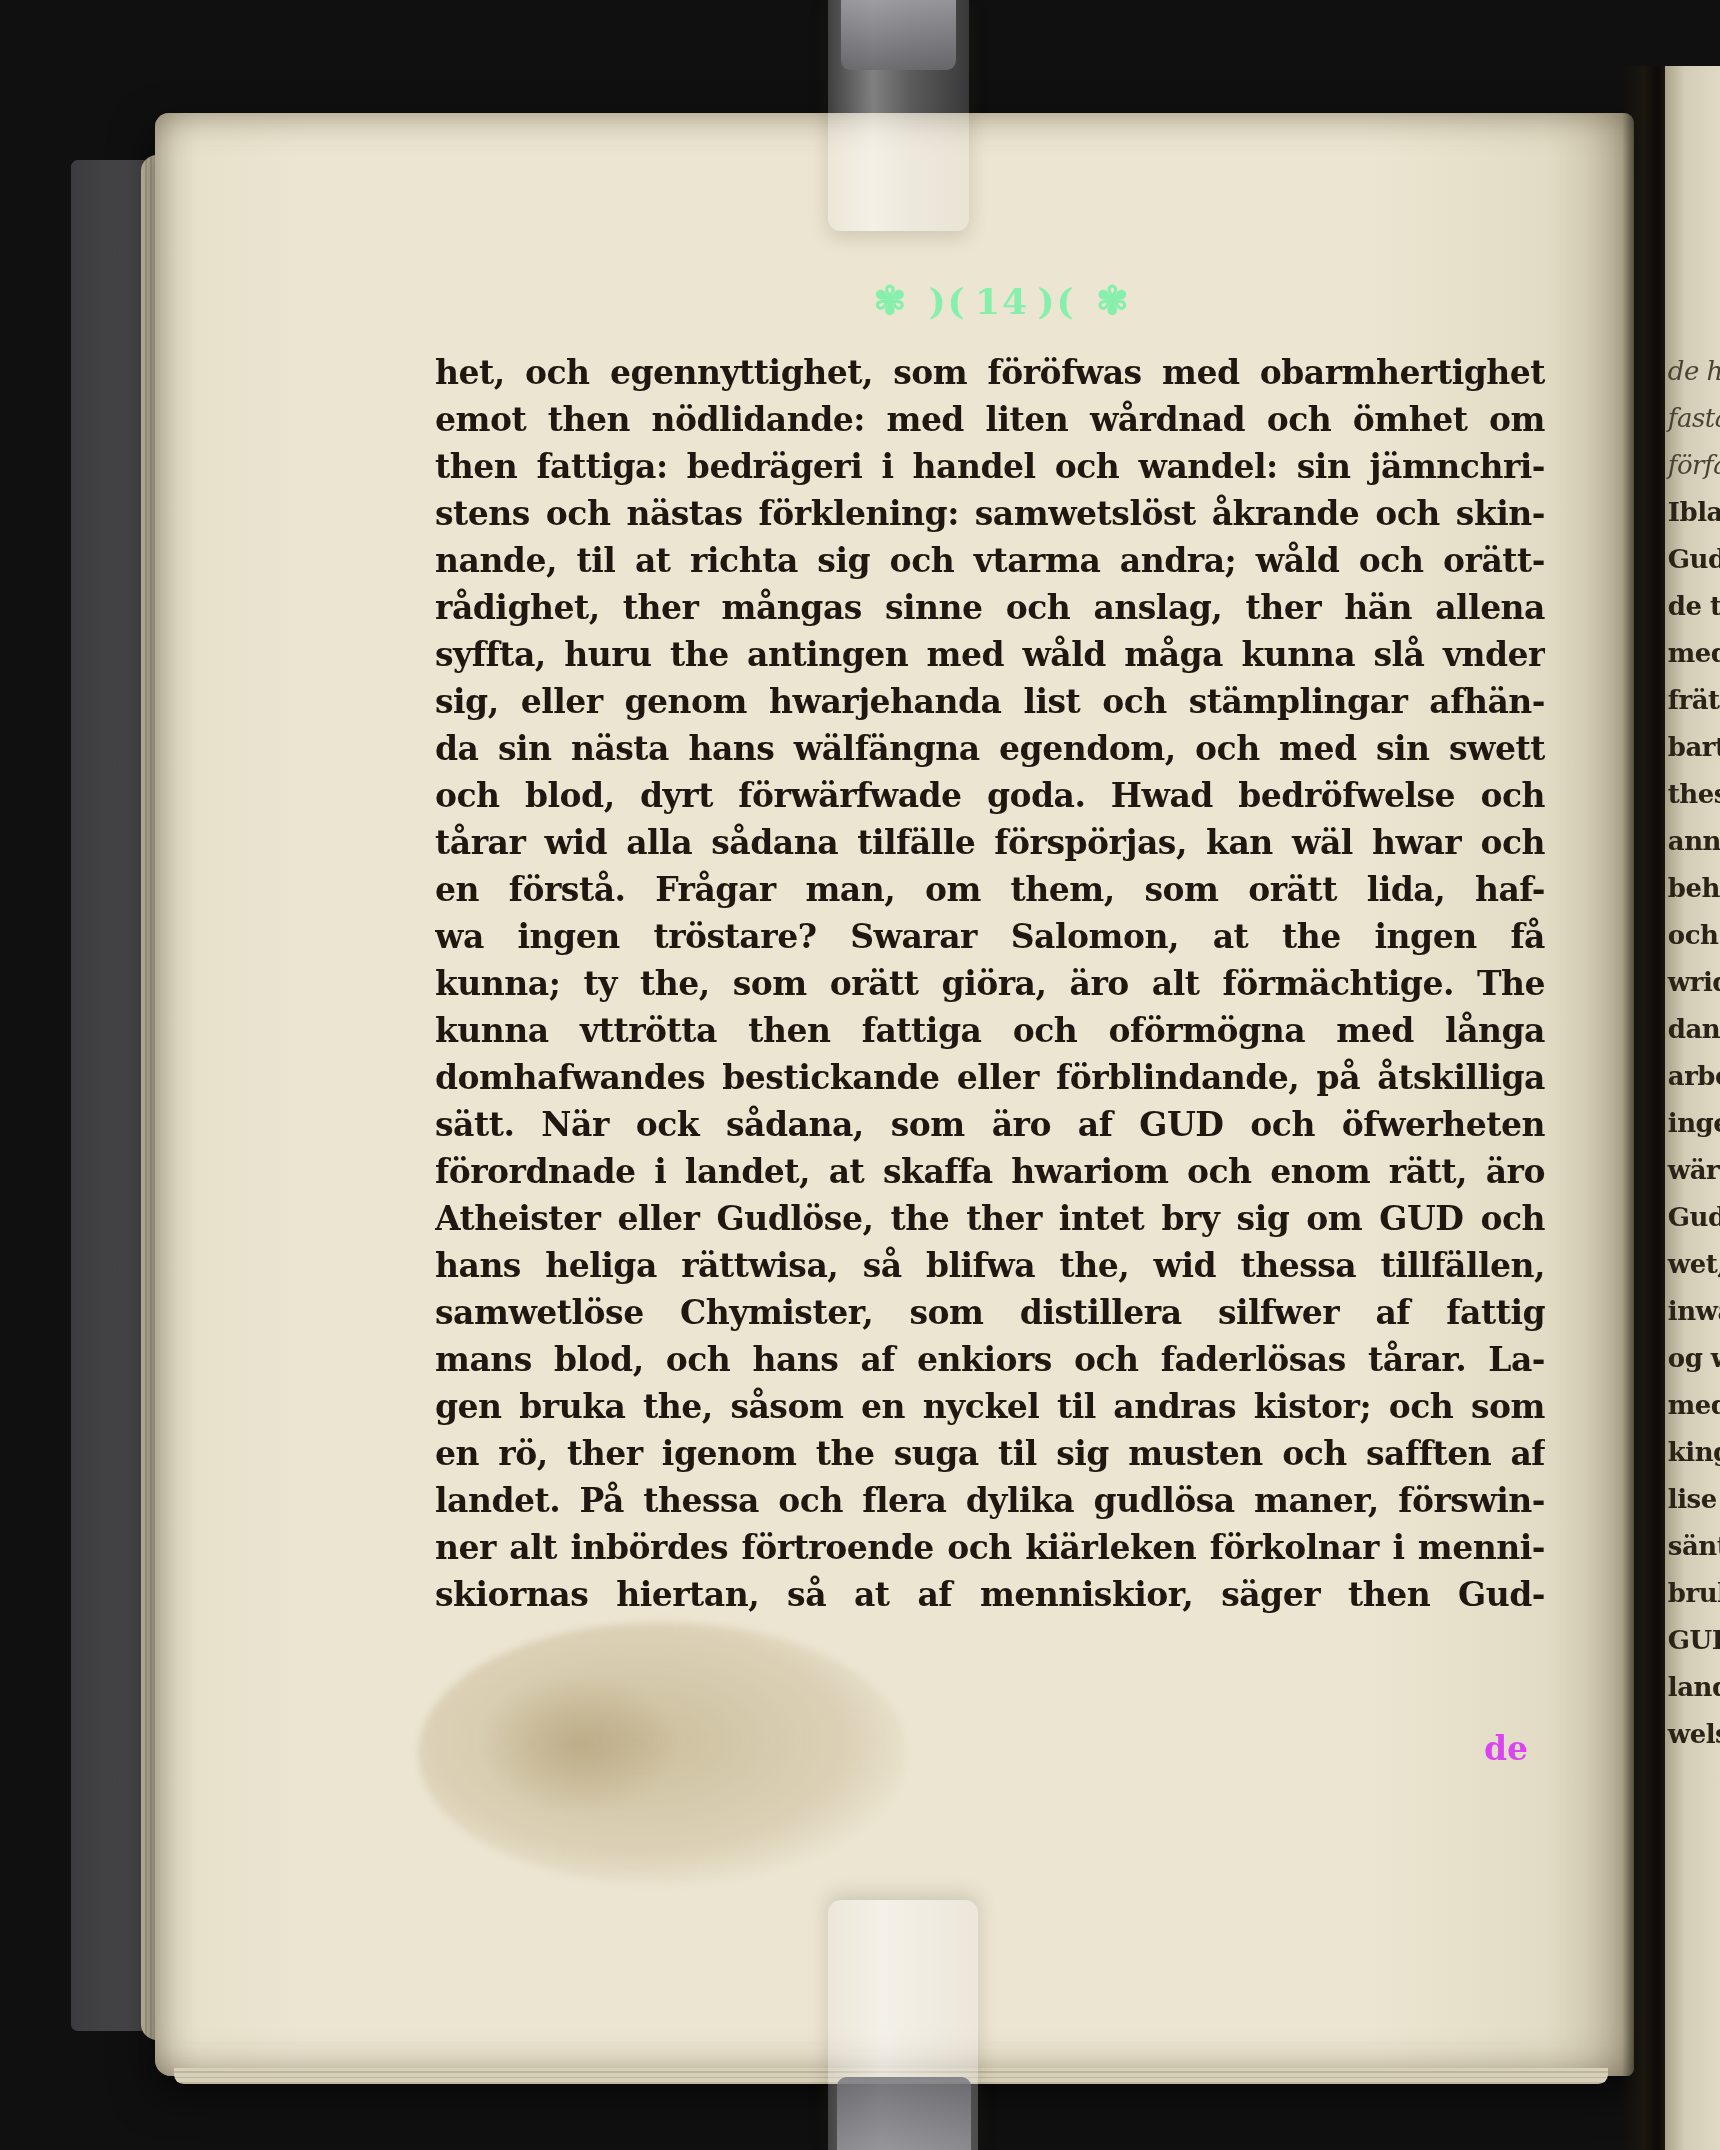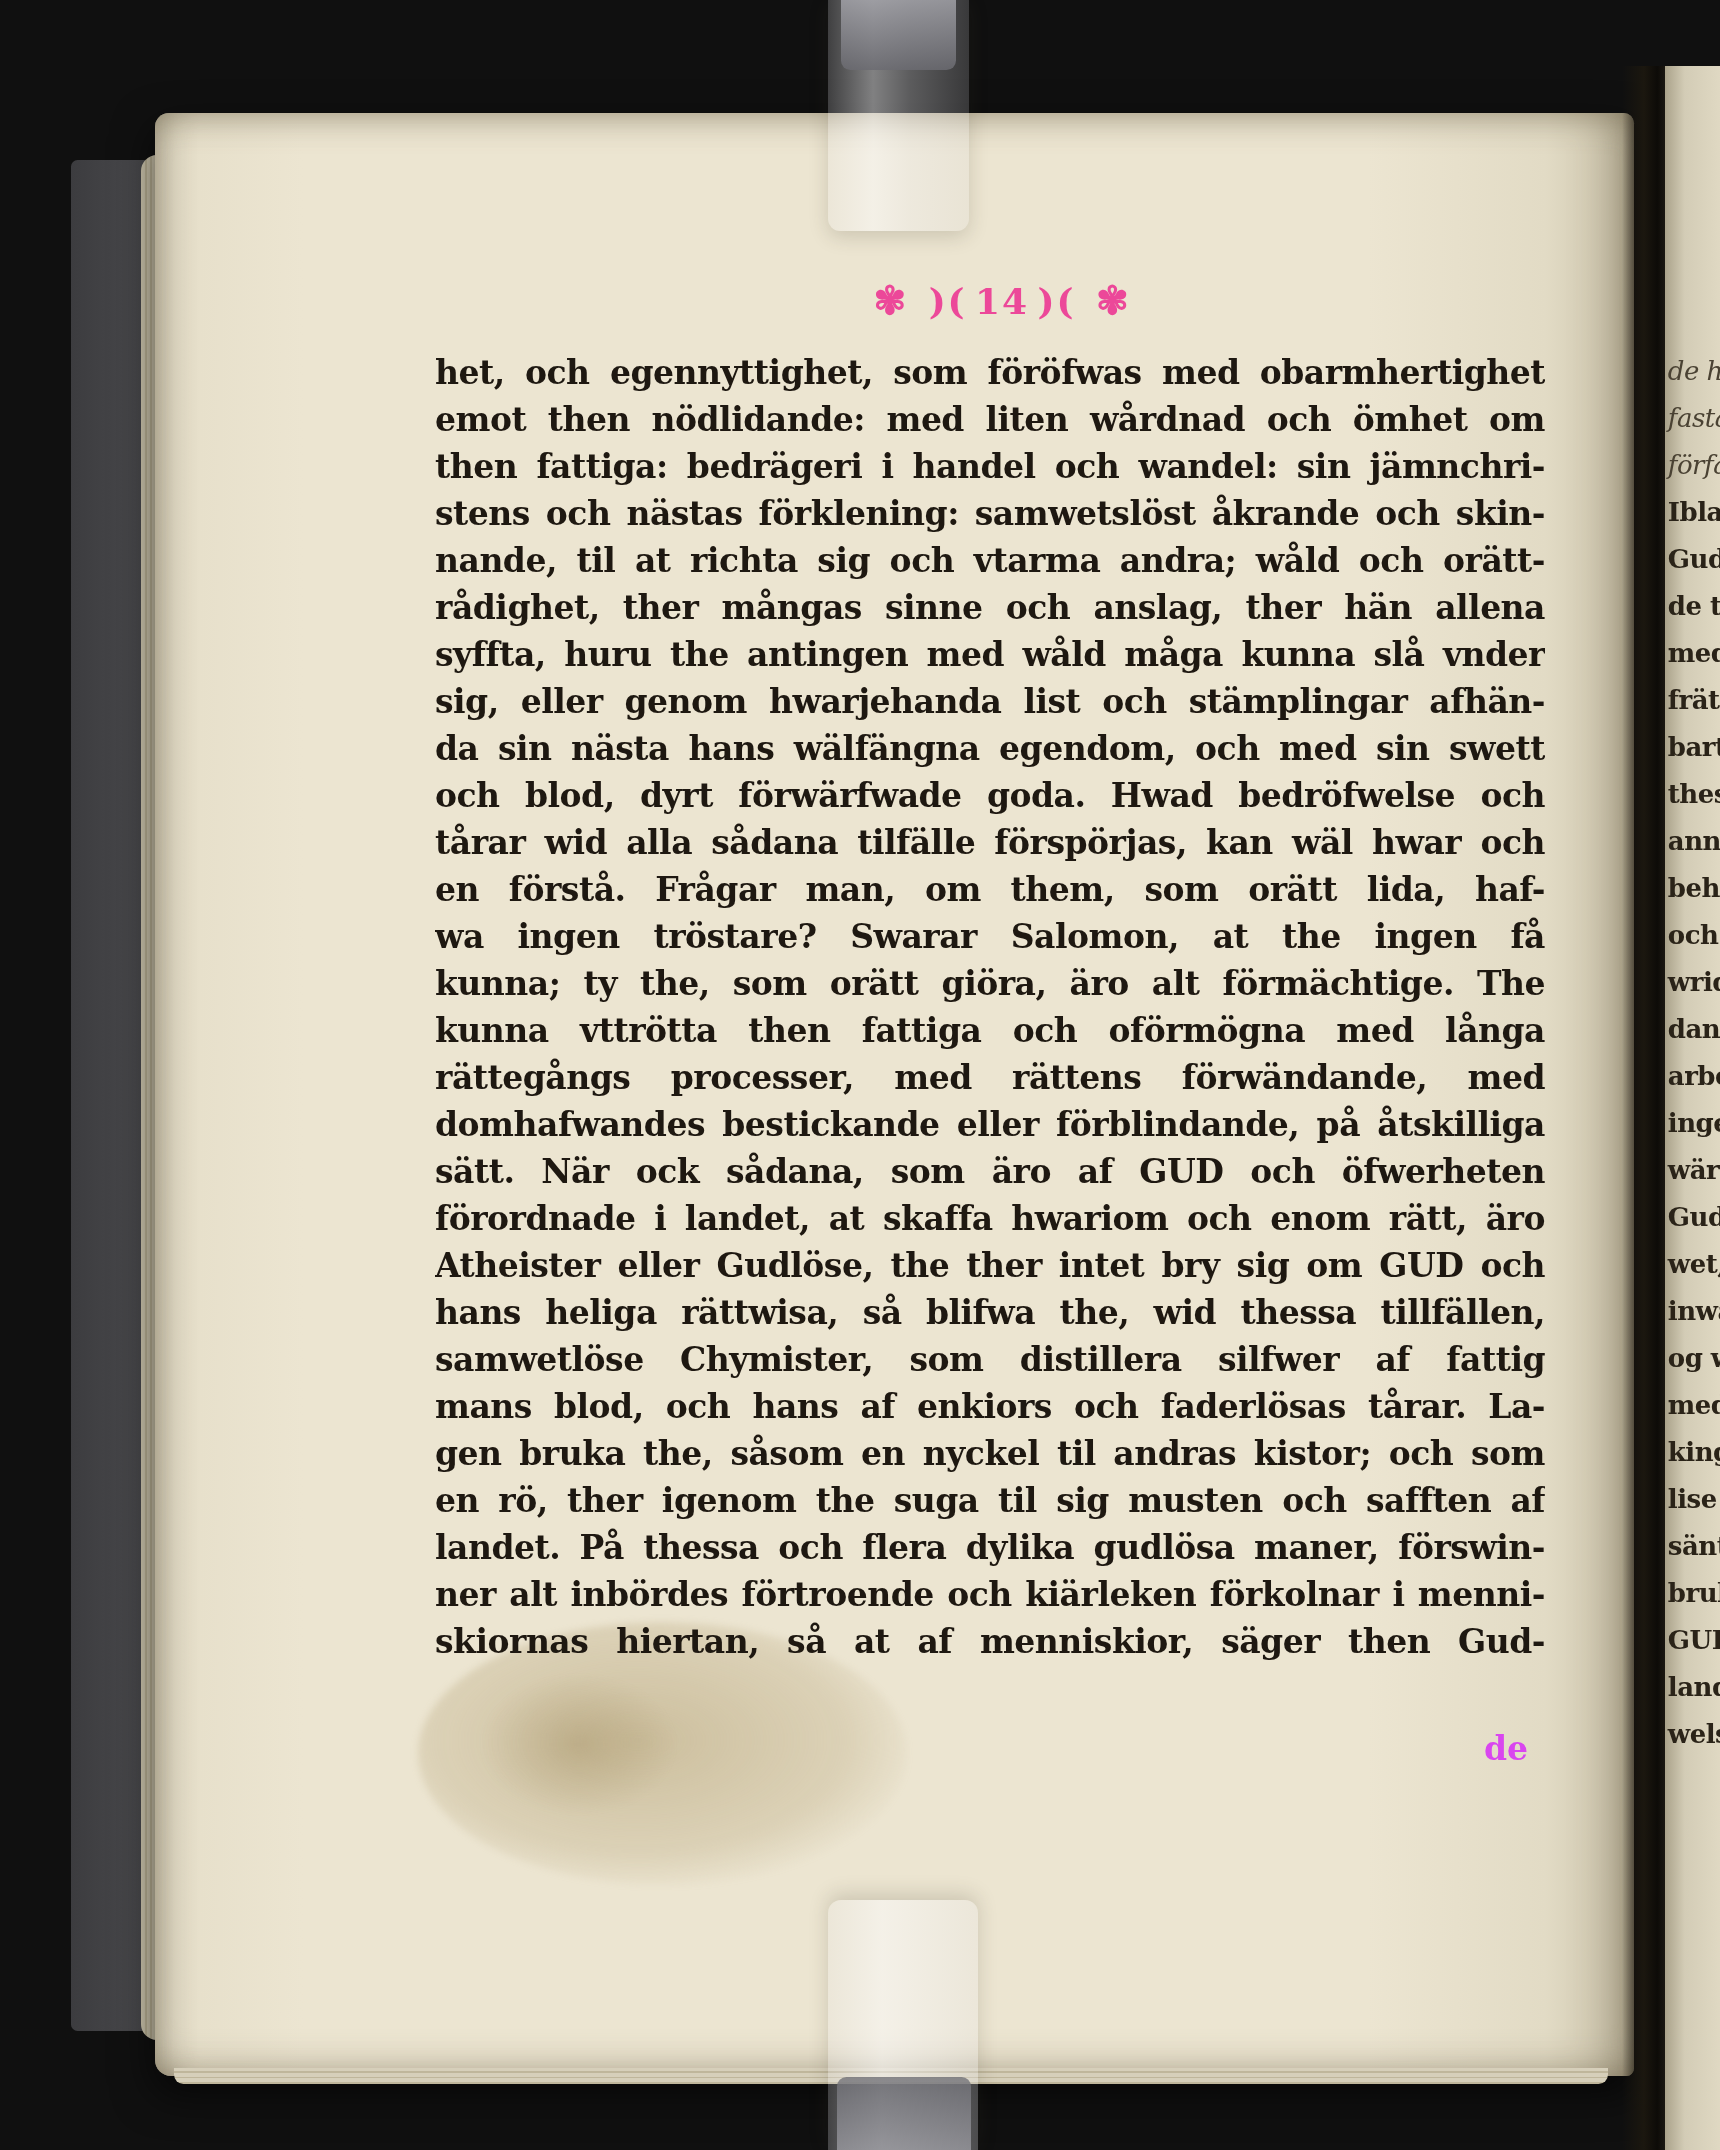--- a/index.html
+++ b/index.html
@@ -45,21 +45,21 @@
   
   .stain{position:absolute;left:418px;top:1622px;width:489px;height:263px;border-radius:50%;
          background:radial-gradient(ellipse at 45% 45%,rgba(178,159,115,.55),rgba(178,159,115,.28) 55%,rgba(178,159,115,0) 75%);
          filter:blur(3.8px);}
   .stain2{position:absolute;left:480px;top:1674px;width:197px;height:141px;border-radius:50%;
           background:radial-gradient(ellipse,rgba(160,140,95,.4),rgba(160,140,95,0) 70%);
           filter:blur(2.8px);}
 
   
   .page-header{position:absolute;left:447px;top:278px;width:1110px;text-align:center;
-               font-size:36px;line-height:45px;font-weight:700;color:#ec4899;letter-spacing:1.9px;}
+               font-size:36px;line-height:45px;font-weight:700;color:#86efac;letter-spacing:1.9px;}
   .page-header .orn{font-size:39px;padding:0 12.2px;}
   .page-header .br{padding:0 8.5px;}
 
   
   .text-body{position:absolute;left:435px;top:349px;width:1110px;color:#1e1811;}
   .text-line{font-size:33px;line-height:47px;font-weight:700;letter-spacing:-0.5px;
              text-align:justify;text-align-last:justify;height:47px;overflow:hidden;}
   .catchword{position:absolute;left:447px;top:1729px;width:1081px;text-align:right;
              font-size:33px;font-weight:700;color:#d946ef;}
 
@@ -103,21 +103,20 @@
       <div class="text-line">rådighet, ther mångas sinne och anslag, ther hän allena</div>
       <div class="text-line">syffta, huru the antingen med wåld måga kunna slå vnder</div>
       <div class="text-line">sig, eller genom hwarjehanda list och stämplingar afhän-</div>
       <div class="text-line">da sin nästa hans wälfängna egendom, och med sin swett</div>
       <div class="text-line">och blod, dyrt förwärfwade goda. Hwad bedröfwelse och</div>
       <div class="text-line">tårar wid alla sådana tilfälle förspörjas, kan wäl hwar och</div>
       <div class="text-line">en förstå. Frågar man, om them, som orätt lida, haf-</div>
       <div class="text-line">wa ingen tröstare? Swarar Salomon, at the ingen få</div>
       <div class="text-line">kunna; ty the, som orätt giöra, äro alt förmächtige. The</div>
       <div class="text-line">kunna vttrötta then fattiga och oförmögna med långa</div>
-      <div class="text-line">rättegångs processer, med rättens förwändande, med</div>
       <div class="text-line">domhafwandes bestickande eller förblindande, på åtskilliga</div>
       <div class="text-line">sätt. När ock sådana, som äro af GUD och öfwerheten</div>
       <div class="text-line">förordnade i landet, at skaffa hwariom och enom rätt, äro</div>
       <div class="text-line">Atheister eller Gudlöse, the ther intet bry sig om GUD och</div>
       <div class="text-line">hans heliga rättwisa, så blifwa the, wid thessa tillfällen,</div>
       <div class="text-line">samwetlöse Chymister, som distillera silfwer af fattig</div>
       <div class="text-line">mans blod, och hans af enkiors och faderlösas tårar. La-</div>
       <div class="text-line">gen bruka the, såsom en nyckel til andras kistor; och som</div>
       <div class="text-line">en rö, ther igenom the suga til sig musten och safften af</div>
       <div class="text-line">landet. På thessa och flera dylika gudlösa maner, förswin-</div>

